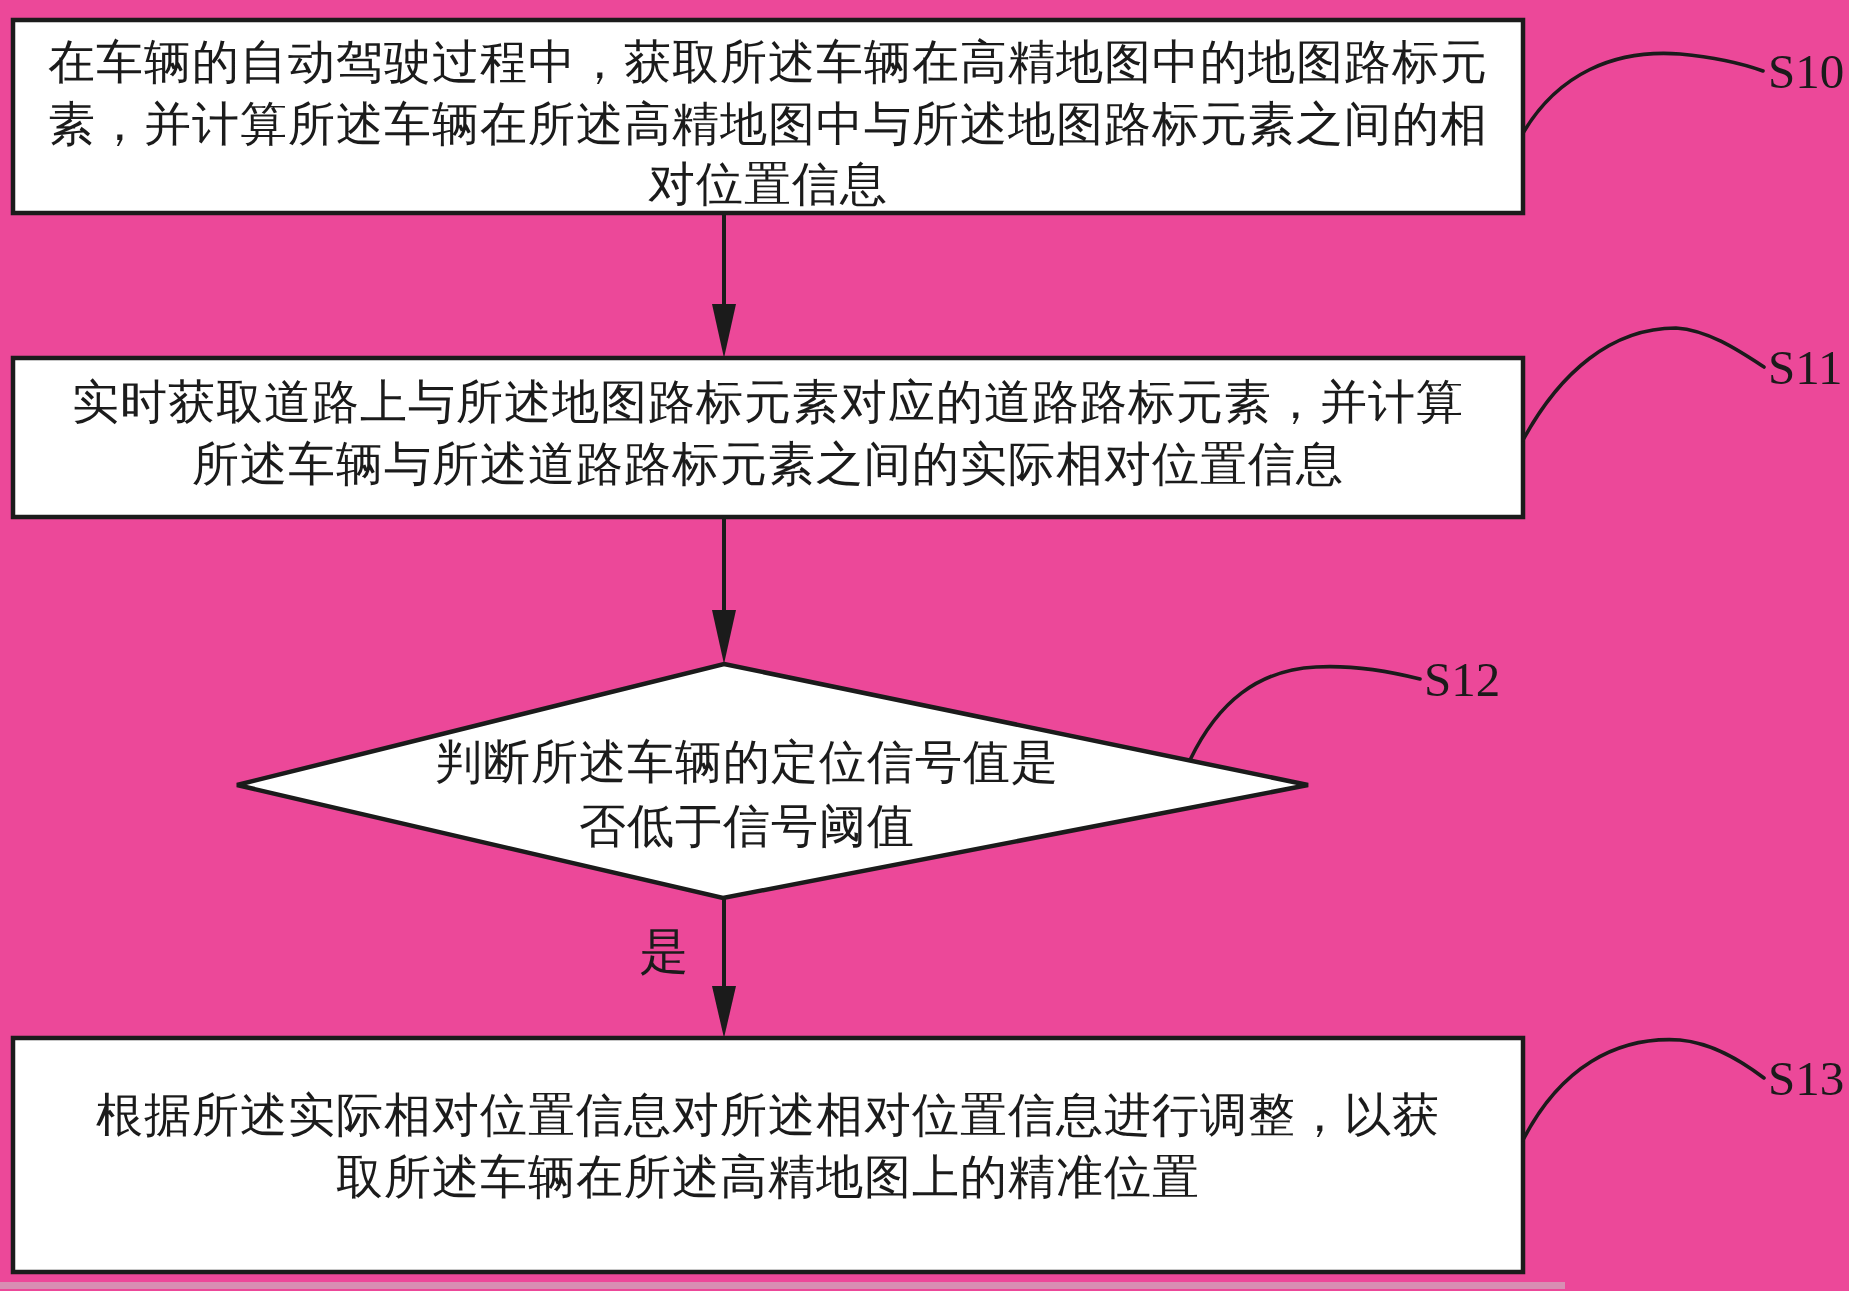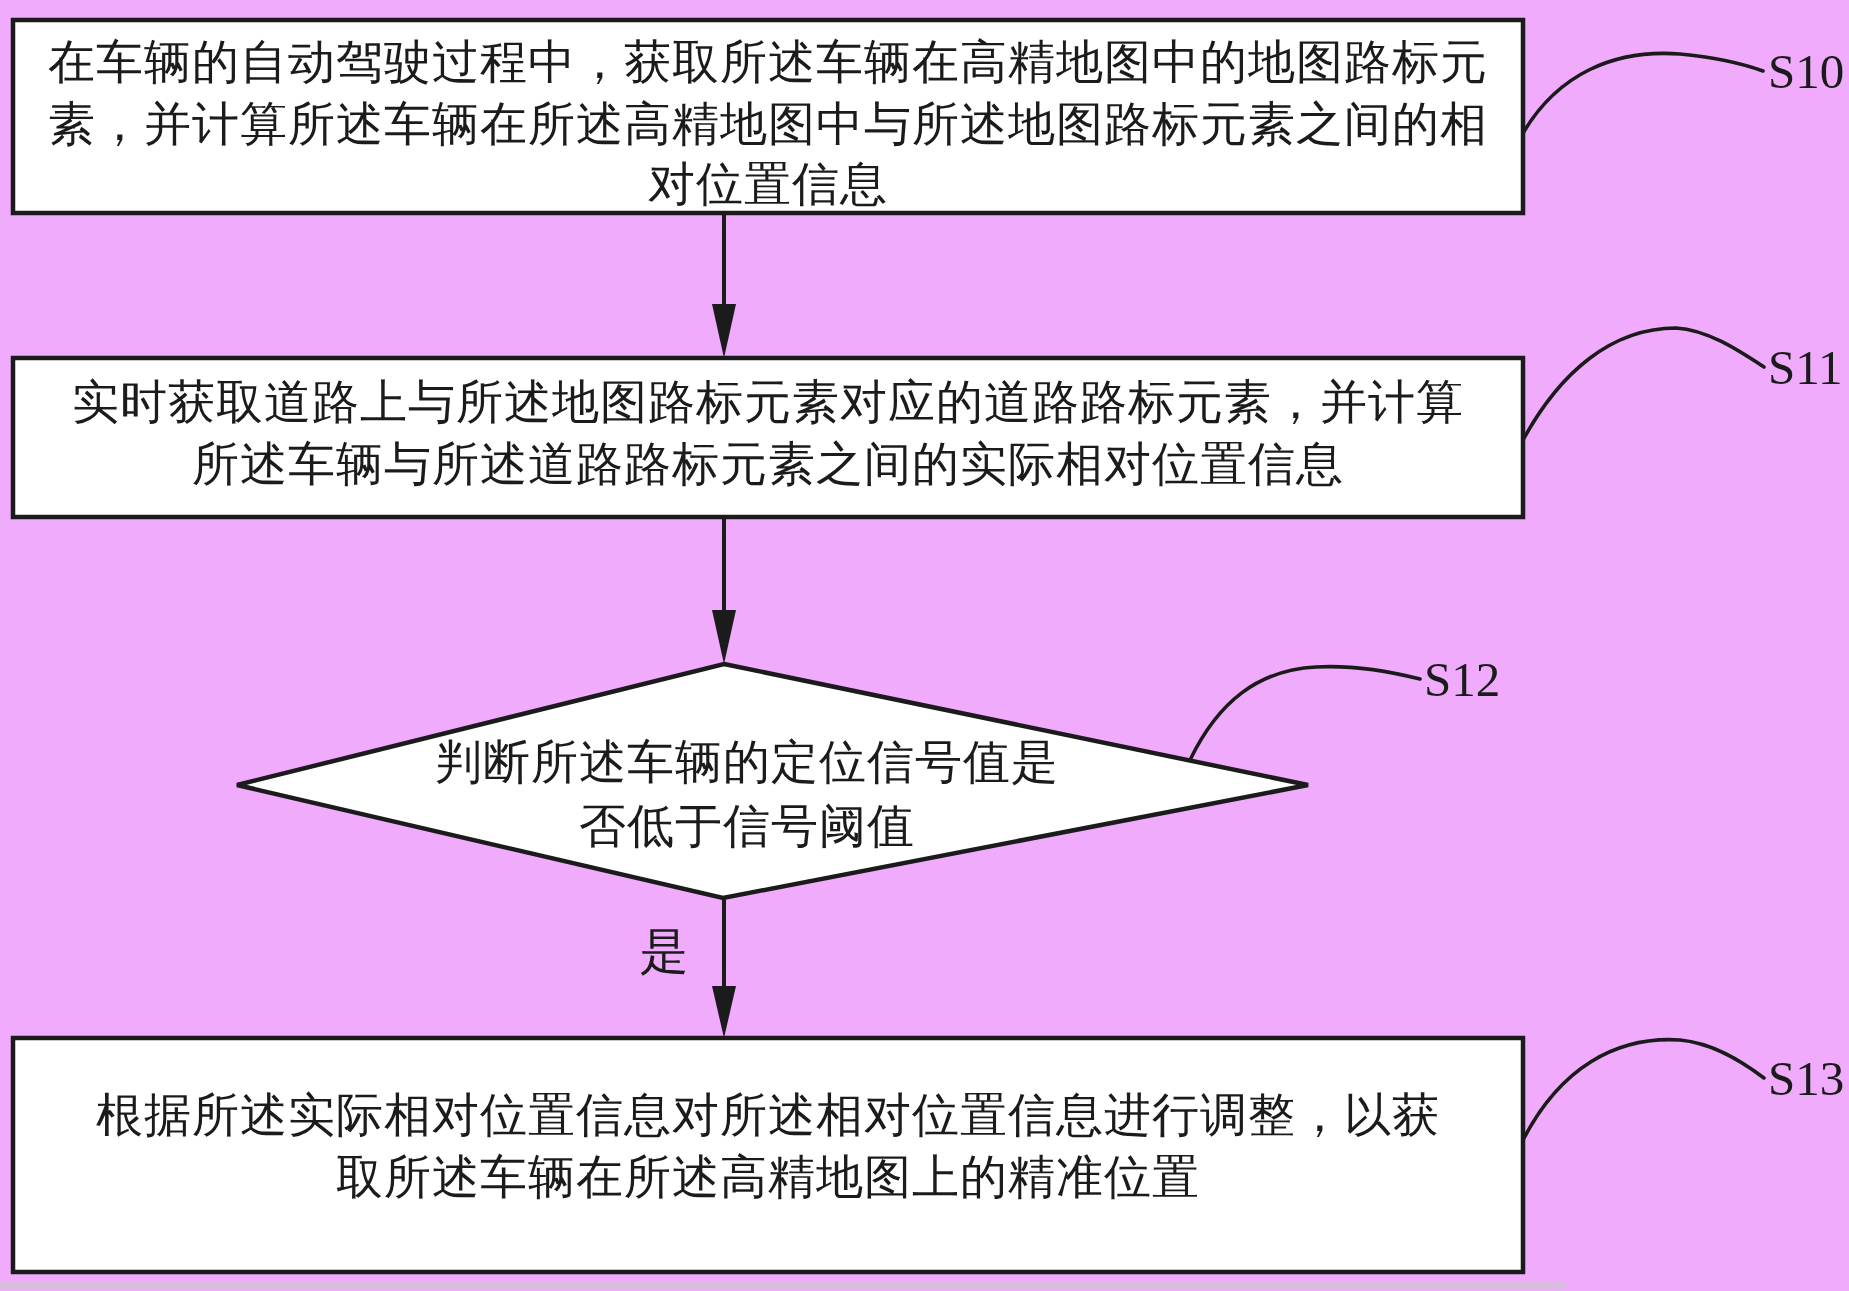--- a/index.html
+++ b/index.html
@@ -1,20 +1,20 @@
 <!DOCTYPE html>
 <html><head>
 <meta charset="utf-8">
 <style>
   html, body { margin: 0; padding: 0; background: #ffffff; }
   .canvas {
     position: relative;
     width: 1849px;
     height: 1291px;
-    background: #f0abfc;
+    background: #ec4899;
     font-family: "Liberation Serif", "DejaVu Serif", serif;
   }
   svg { display: block; }
   .box {
     fill: #ffffff;
     stroke: #1b1b1b;
     stroke-width: 4.5;
   }
   .diamond {
     fill: #ffffff;

